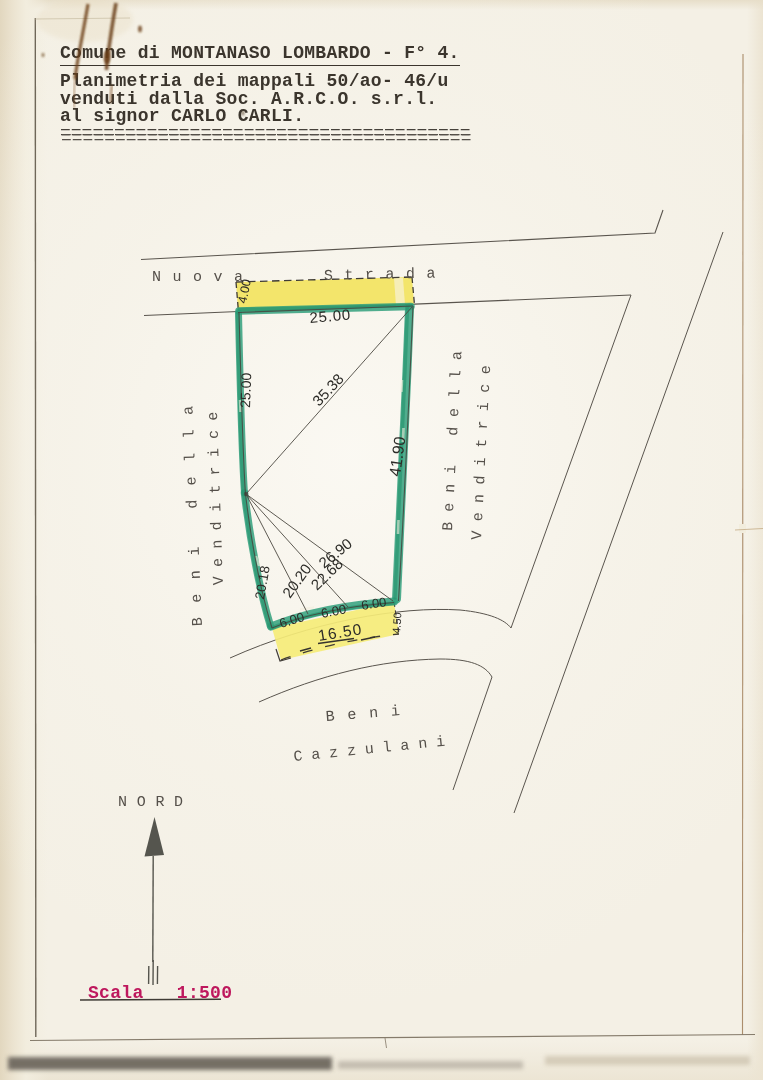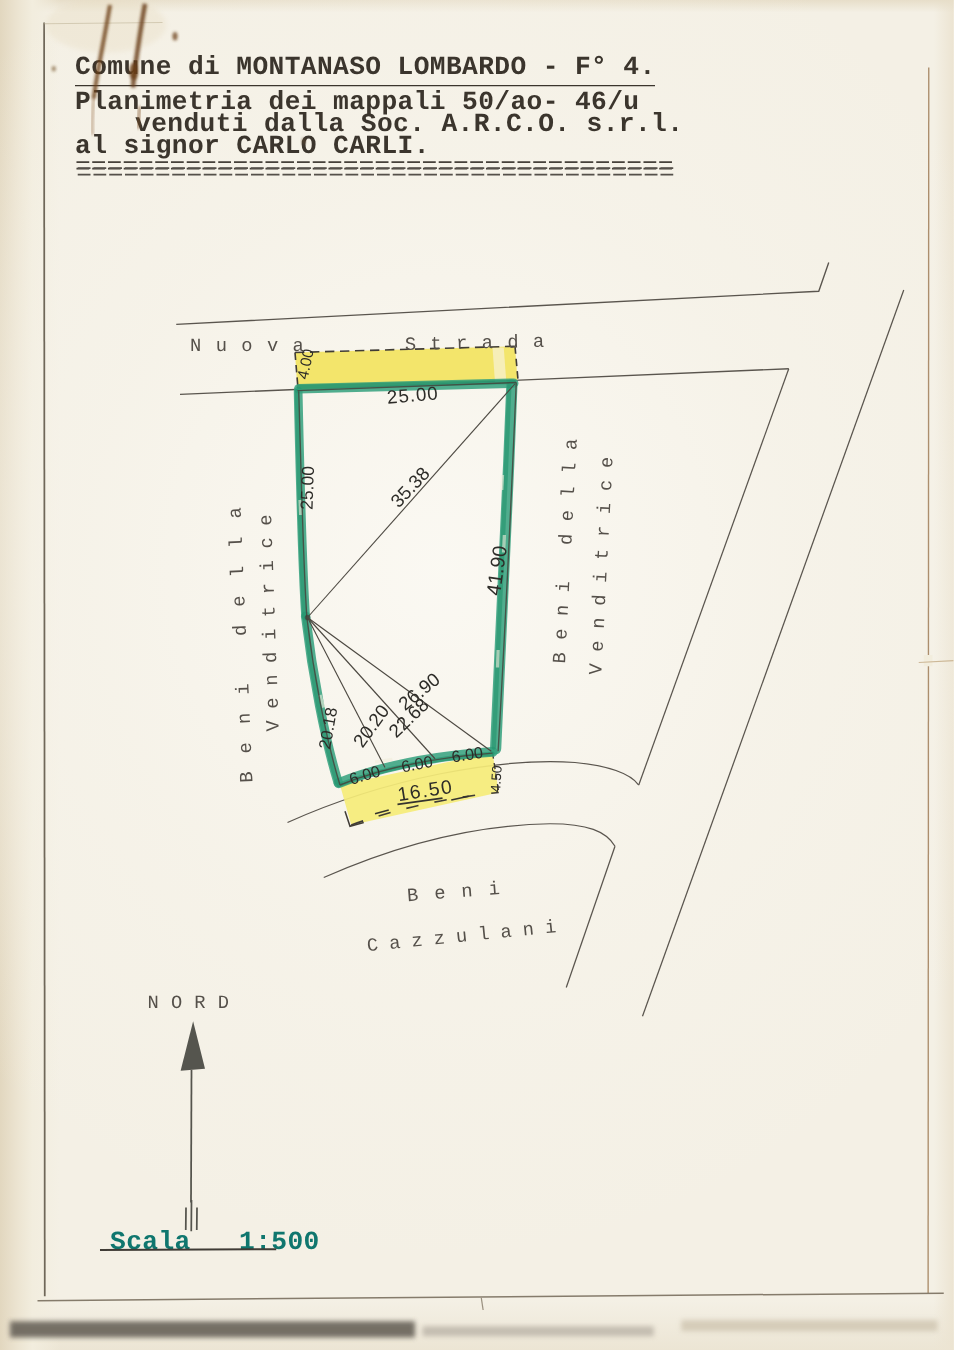--- a/index.html
+++ b/index.html
@@ -7,43 +7,43 @@
        background:#f4f0e3;
        font-family:"Liberation Mono", monospace;}
   #paper{position:absolute;left:0;top:0;width:763px;height:1080px;
        background:
          radial-gradient(ellipse 520px 560px at 46% 42%, rgba(251,249,243,.95) 0%, rgba(247,244,235,.6) 55%, rgba(0,0,0,0) 100%),
          linear-gradient(90deg, #e2d7bf 0px, #ece4d1 14px, #f2edde 26px, rgba(0,0,0,0) 48px),
          linear-gradient(180deg, #e7dec9 0px, rgba(0,0,0,0) 10px),
          linear-gradient(270deg, #ece4d2 0px, rgba(0,0,0,0) 16px),
          linear-gradient(0deg, #ece5d4 0px, rgba(0,0,0,0) 40px),
          #f4f0e5;}
-  .tw{position:absolute;color:#3b352d;font-size:21px;letter-spacing:.3px;white-space:pre;}
+  .tw{position:absolute;color:#3b352d;font-size:18px;letter-spacing:.3px;white-space:pre;}
   svg{position:absolute;left:0;top:0;}
   .hand{font-family:"Liberation Sans",sans-serif;fill:#2d2c28;}
   .twl{font-family:"Liberation Mono",monospace;fill:#55504a;}
 </style>
 </head>
 <body>
 
 <div id="paper"></div>
 
 <div class="tw" style="left:60px;top:43px;border-bottom:1.6px solid #3b352d;padding-bottom:2px;"><b>Comune di MONTANASO LOMBARDO - F° 4.</b></div>
 
 <div class="tw" style="left:60px;top:71px;"><b>Planimetria dei mappali 50/ao- 46/u</b></div>
 
-<div class="tw" style="left:60px;top:89px;margin-left:48px;"><b>venduti dalla Soc. A.R.C.O. s.r.l.</b></div>
+<div class="tw" style="left:60px;top:89px;"><b>venduti dalla Soc. A.R.C.O. s.r.l.</b></div>
 
 <div class="tw" style="left:60px;top:106px;"><b>al signor CARLO CARLI.</b></div>
 
 <div class="tw" style="left:60px;top:123px;letter-spacing:0;color:#46413a;">======================================</div>
 
 <div class="tw" style="left:61px;top:128px;letter-spacing:0;color:#55504a;">======================================</div>
 
-<div class="tw" style="left:88px;top:983px;color:#0f766e;"><b>Scala   1:500</b></div>
+<div class="tw" style="left:88px;top:983px;color:#be185d;"><b>Scala   1:500</b></div>
 
 <svg width="763" height="1080" viewBox="0 0 763 1080">
 <defs>
   <filter id="b2" x="-40%" y="-200%" width="180%" height="500%">
         <feGaussianBlur stdDeviation="2.2"></feGaussianBlur>
       </filter>
   <filter id="b1" x="-40%" y="-200%" width="180%" height="500%">
         <feGaussianBlur stdDeviation="1.1"></feGaussianBlur>
       </filter>
 </defs>

